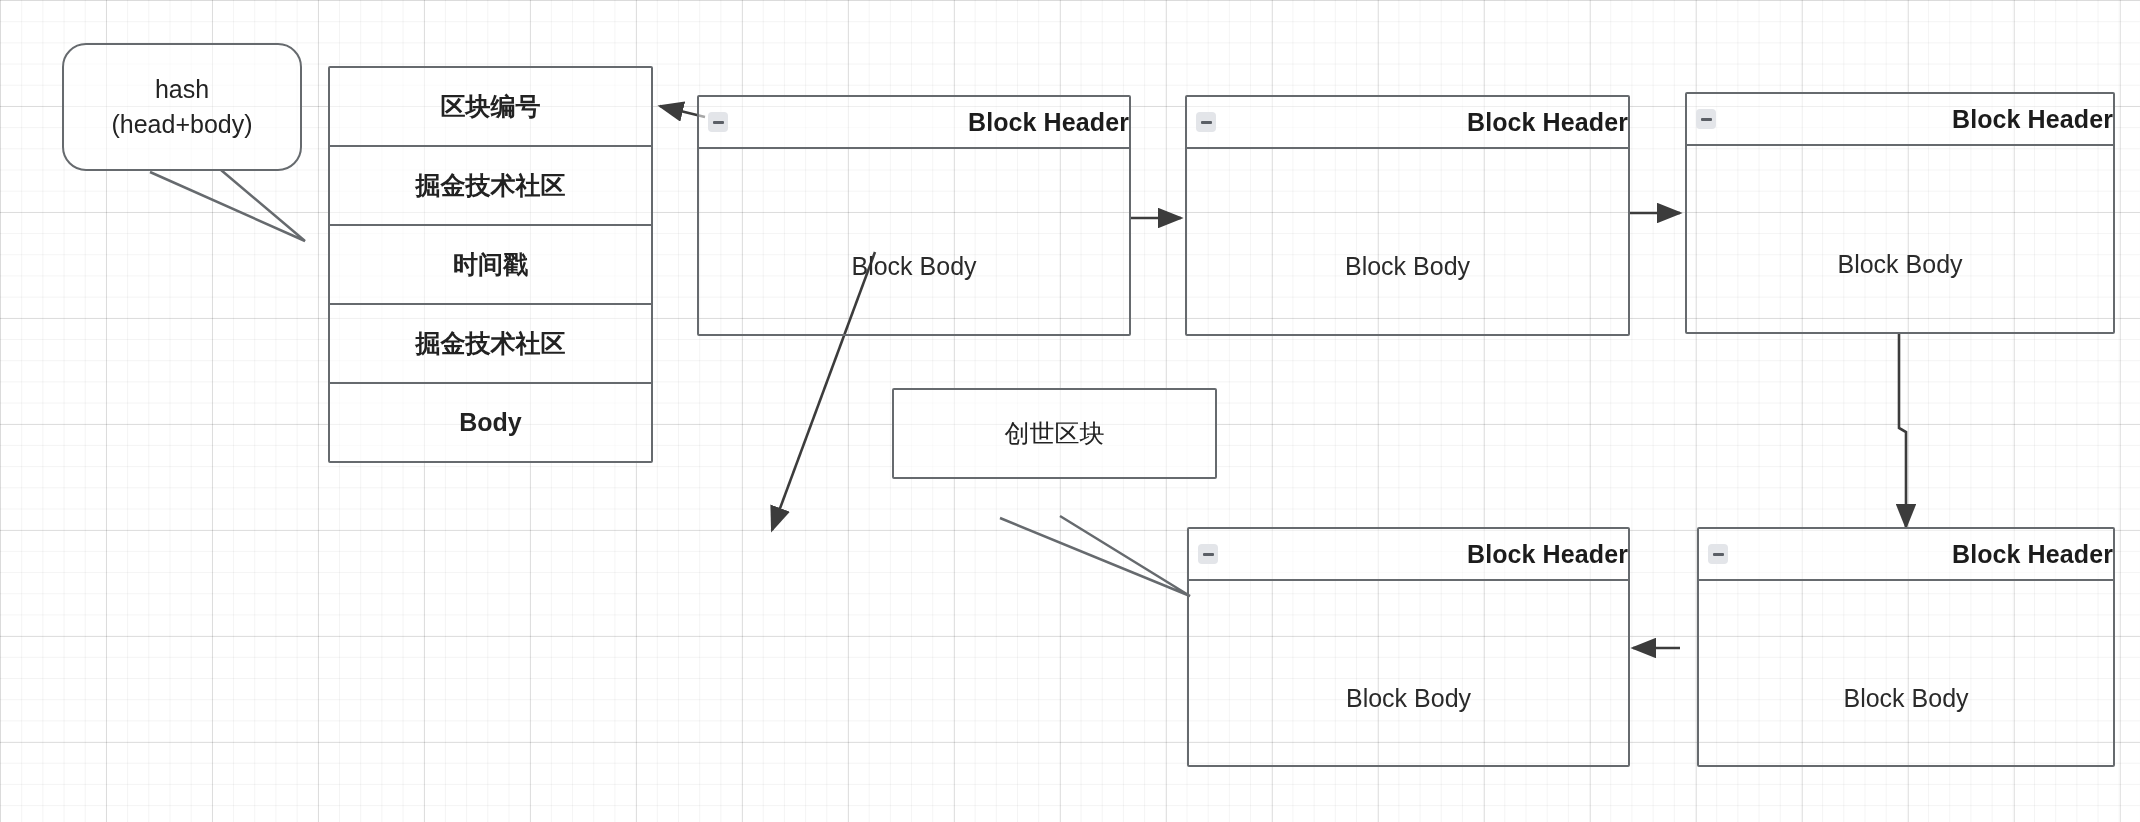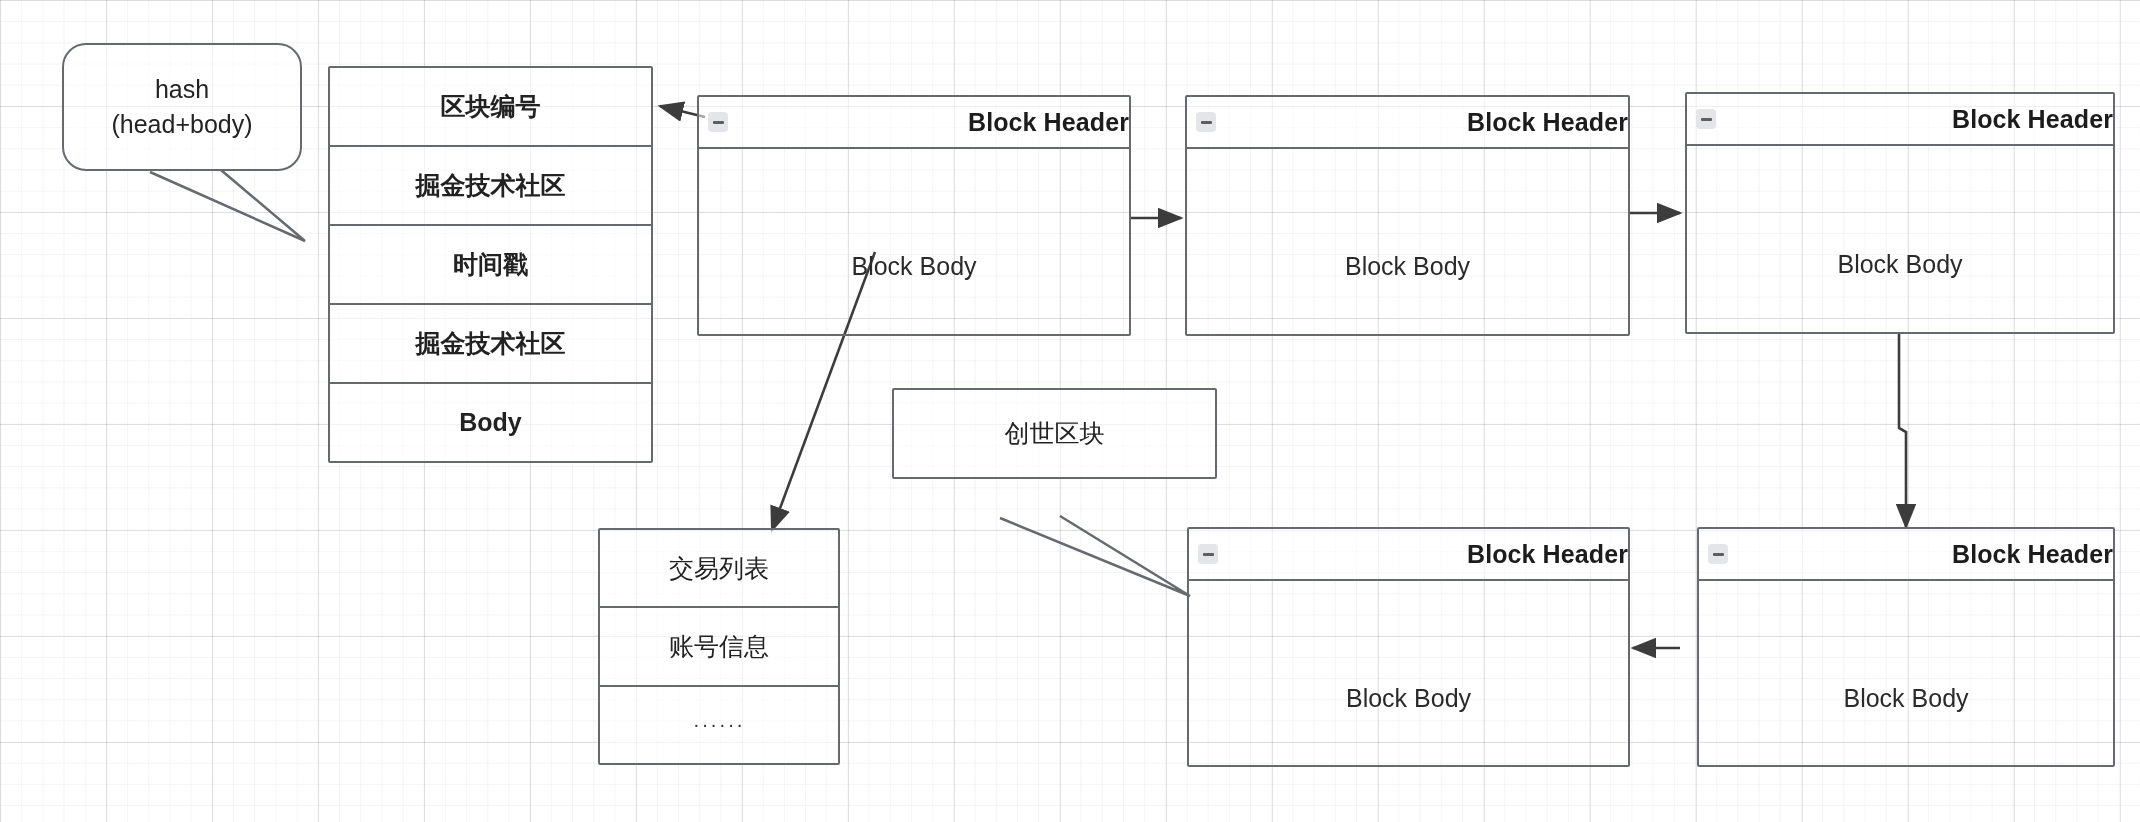--- a/index.html
+++ b/index.html
@@ -203,25 +203,20 @@
   </div>
 
   <div class="table-box" style="left:328px; top:66px; width:325px; height:397px;font-weight:bold;">
     <div class="table-row">区块编号</div>
     <div class="table-row">掘金技术社区</div>
     <div class="table-row">时间戳</div>
     <div class="table-row">掘金技术社区</div>
     <div class="table-row">Body</div>
   </div>
 
-  <div class="table-box" style="left:598px; top:528px; width:242px; height:237px;">
-    <div class="table-row">交易列表</div>
-    <div class="table-row">账号信息</div>
-    <div class="table-row dots">······</div>
-  </div>
 
   <div class="block" style="left:697px; top:95px; width:434px; height:241px;">
     <div class="block-header">
       <span class="collapse-icon">
           <i></i>
         </span>
       <span class="block-header-label">Block Header</span>
     </div>
     <div class="block-body">
       <span class="block-body-label">Block Body</span>

